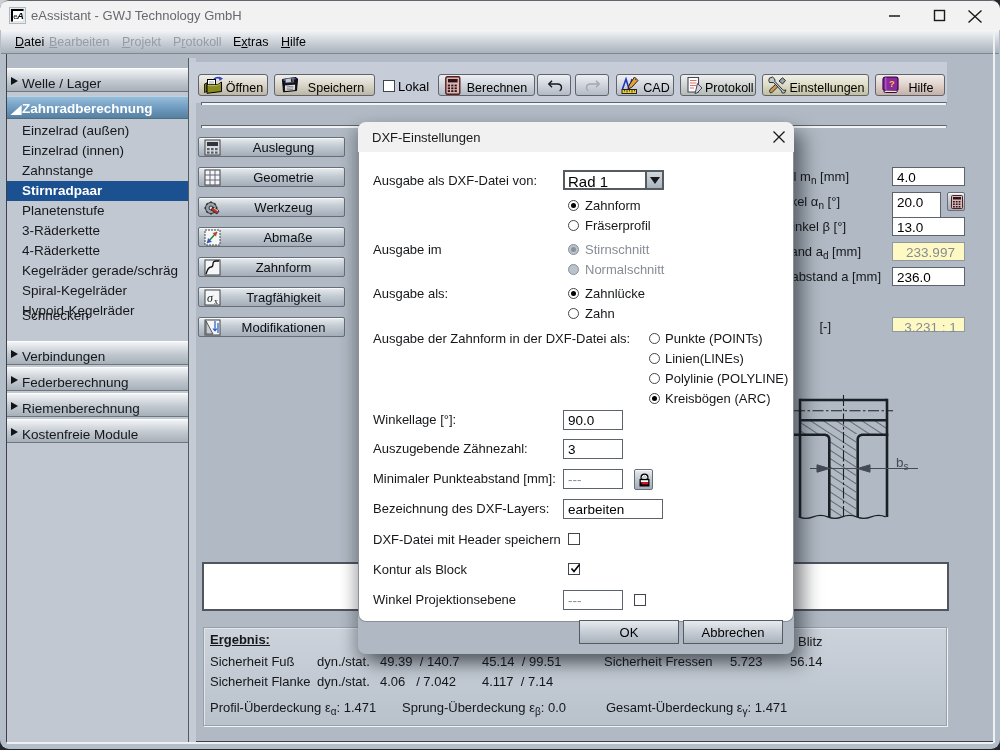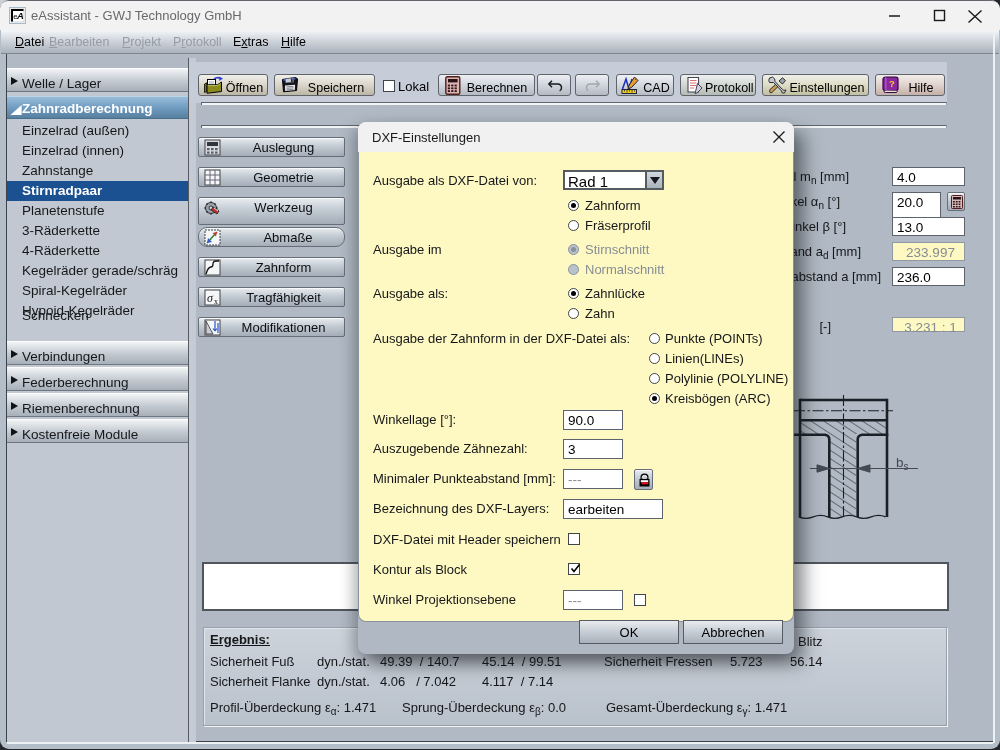--- a/index.html
+++ b/index.html
@@ -36,21 +36,21 @@
 .inp { position:absolute; background:#fff; border:1px solid #5d636b; font-size:13.5px; color:#000; padding:1.5px 0 0 4px; white-space:nowrap; }
 .inp.dis { background:#fef9c3; border-color:#9099a2; color:#858b93;text-align:center; }
 sub.s { font-size:10px; vertical-align:-3px; }
 
 #strip { position:absolute; left:202px; top:562px; width:747px; height:49px; background:#fff; border:2px solid #51565e; }
 #ergebnis { position:absolute; left:203px; top:627px; width:744px; height:99px; background:linear-gradient(#ccd3db, #b9c1cb); border:1px solid #99a0a8; box-shadow:inset 1px 1px 0 #e2e6ec, 1px 1px 0 #f0f2f5; font-size:13px; color:#15171a; }
 .erow { position:absolute; white-space:nowrap; }
 
 #dialog { position:absolute; left:358px; top:122px; width:436px; height:532px; border-radius:8px; background:#b0b9c3; box-shadow:10px 10px 18px rgba(20,24,30,0.5), -6px 6px 14px rgba(20,24,30,0.25); }
 #dtitle { position:absolute; left:0; top:0; width:100%; height:30px; background:#f1f1f1; border-radius:8px 8px 0 0; font-size:13px; color:#1a1a1a; }
-#dbody { position:absolute; left:0; top:30px; width:100%; height:470px; background:#fef9c3; border-radius:0 0 8px 8px; border:1px solid #8a9099; border-top:none; }
+#dbody { position:absolute; left:0; top:30px; width:100%; height:470px; background:#ffffff; border-radius:0 0 8px 8px; border:1px solid #8a9099; border-top:none; }
 .dlabel { position:absolute; left:14px; font-size:13px; color:#15171a; white-space:nowrap; }
 .radio { position:absolute; width:11px; height:11px; border-radius:50%; background:#fff; border:1px solid #40454b; }
 .radio.on::after { content:""; position:absolute; left:2px; top:2px; width:5px; height:5px; border-radius:50%; background:#000; }
 .radio.dis { border-color:#8b9199; background:#bac2cb; }
 .radio.dis.on::after { background:#8b9199; }
 .rlabel { position:absolute; font-size:13px; color:#15171a; white-space:nowrap; }
 .rlabel.dis { color:#878d95; }
 .check { position:absolute; width:12px; height:12px; background:#fff; border:1px solid #40454b; }
 .dbtn { position:absolute; top:468px; width:100px; height:24px; border:1px solid #555b61; background:linear-gradient(#e8ebee, #c6cdd5 50%, #a9b2bc); font-size:13px; color:#000; text-align:center; line-height:23px; }
 svg { position:absolute; }
@@ -229,30 +229,30 @@
             <rect x="11" y="9" width="2.6" height="2.2"></rect>
             <rect x="3" y="12.5" width="2.6" height="2.2"></rect>
             <rect x="7" y="12.5" width="2.6" height="2.2"></rect>
             <rect x="11" y="12.5" width="2.6" height="2.2"></rect>
           </g>
         </svg>Auslegung</div>
     <div class="gbtn" style="left:198px; top:167px; width:147px; height:20px; line-height:19px; padding-left:24px;"><svg style="left:5px;top:1px;" width="17" height="17" viewBox="0 0 17 17">
           <rect x="1" y="1" width="15" height="15" fill="#f4f6f8" stroke="#444" stroke-width="1"></rect>
           <path d="M1 6 H16 M1 11 H16 M6 1 V16 M11 1 V16" stroke="#667" stroke-width="1"></path>
         </svg>Geometrie</div>
-    <div class="gbtn" style="left:198px; top:197px; width:147px; height:28px; line-height:19px; padding-left:24px;"><svg style="left:4px;top:1px;" width="18" height="18" viewBox="0 0 18 18">
+    <div class="gbtn" style="left:198px; top:197px; width:147px; height:20px; line-height:19px; padding-left:24px;"><svg style="left:4px;top:1px;" width="18" height="18" viewBox="0 0 18 18">
           <circle cx="8" cy="9" r="5.5" fill="#9aa2ac" stroke="#333"></circle>
           <circle cx="8" cy="9" r="2" fill="#d8dce2" stroke="#333"></circle>
           <g stroke="#333" stroke-width="2">
             <path d="M8 2.5 V4 M8 14 V15.5 M1.5 9 H3 M13 9 H14.5 M3.5 4.5 L4.5 5.5 M11.5 12.5 L12.5 13.5 M3.5 13.5 L4.5 12.5 M11.5 5.5 L12.5 4.5"></path>
           </g>
           <path d="M10 8 L16 12 L14 15 L8 11 Z" fill="#c03030" stroke="#222" stroke-width="0.8"></path>
           <path d="M11 9 L15 12" stroke="#f0f0f0" stroke-width="0.9"></path>
         </svg>Werkzeug</div>
-    <div class="gbtn" style="left:198px; top:227px; width:147px; height:20px; line-height:19px; padding-left:33px;border-radius:9px;"><svg style="left:5px;top:1px;" width="17" height="17" viewBox="0 0 17 17">
+    <div class="gbtn" style="left:198px; top:227px; width:147px; height:20px; line-height:19px; padding-left:33px;"><svg style="left:5px;top:1px;" width="17" height="17" viewBox="0 0 17 17">
           <rect x="1" y="1" width="15" height="15" fill="#f4f6f8" stroke="#444" stroke-width="1" stroke-dasharray="2 1"></rect>
           <path d="M3 14 L13 3" stroke="#208020" stroke-width="1.4"></path>
           <path d="M3 14 L8 13 L4 9 Z" fill="#3858c8"></path>
           <path d="M13 3 L12 7.5 L8.5 4 Z" fill="#c83838"></path>
         </svg>Abmaße</div>
     <div class="gbtn" style="left:198px; top:257px; width:147px; height:20px; line-height:19px; padding-left:24px;"><svg style="left:5px;top:1px;" width="17" height="17" viewBox="0 0 17 17">
           <rect x="1" y="1" width="15" height="15" fill="#f4f6f8" stroke="#444" stroke-width="1"></rect>
           <path d="M2 15 Q4 8 7 8 Q9 8 9 5 Q9 2 12 2 L15 2" fill="none" stroke="#111" stroke-width="1.3"></path>
         </svg>Zahnform</div>
     <div class="gbtn" style="left:198px; top:287px; width:147px; height:20px; line-height:19px; padding-left:24px;"><svg style="left:5px;top:1px;" width="17" height="17" viewBox="0 0 17 17">

